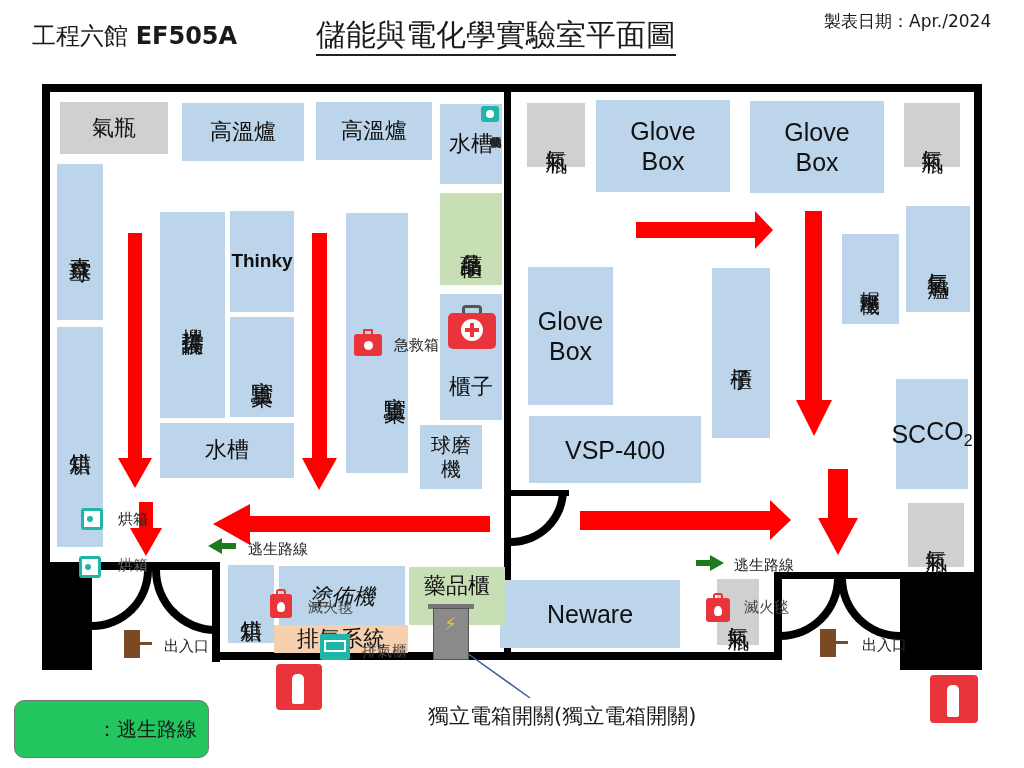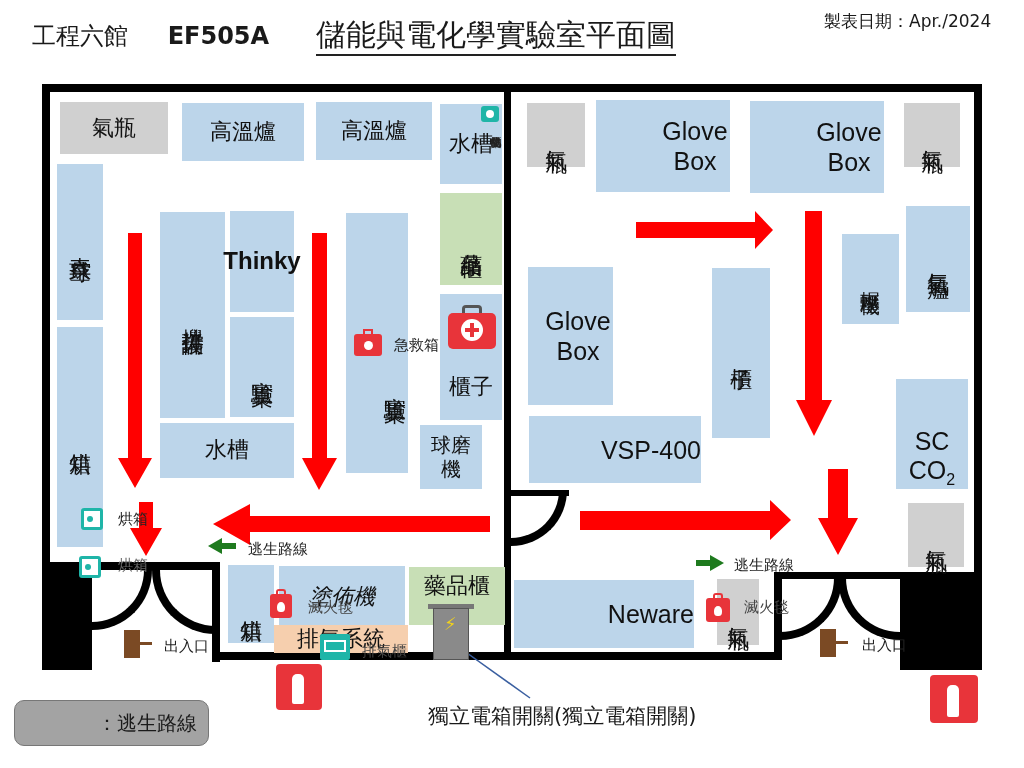--- a/index.html
+++ b/index.html
@@ -1,42 +1,42 @@
 <!DOCTYPE html>
 <html><head>
 <meta charset="utf-8">
 <style>
   * { box-sizing: border-box; margin: 0; padding: 0; }
   html, body { width: 1024px; height: 768px; background: #ffffff; overflow: hidden; }
   body { position: relative; font-family: "DejaVu Sans", "Liberation Sans", sans-serif; color: #1a1a1a; }
   .abs { position: absolute; }
 
   .hdr-left { left: 32px; top: 20px; font-size: 24px; }
-  .hdr-left b { font-weight: bold; margin-left: 32px; }
+  .hdr-left b { font-weight: bold; }
   .hdr-title { left: 316px; top: 16px; font-size: 30px; border-bottom: 2px solid #222; line-height: 38px; padding-bottom: 0; }
   .hdr-date { left: 824px; top: 10px; font-size: 17px; }
 
   .wall { position: absolute; background: #000; }
 
   .box { position: absolute; display: flex; align-items: center; justify-content: center; text-align: center; color: #111; line-height: 1.2; }
   .blue { background: #bcd5ea; }
   .gray { background: #d0d0d0; }
   .green { background: #c8dfb6; }
   .peach { background: #f6cfae; }
   .vert { writing-mode: vertical-rl; text-orientation: upright; letter-spacing: 2px; }
   .fs22 { font-size: 22px; }
   .fs20 { font-size: 20px; }
-  .en { font-family: "Liberation Sans", sans-serif; font-size: 25px; justify-content: flex-end; }
-  .en-bold { font-family: "Liberation Sans", sans-serif; font-weight: bold; font-size: 24px; }
+  .en { font-family: "Liberation Sans", sans-serif; font-size: 25px; }
+  .en-bold { font-family: "Liberation Sans", sans-serif; font-weight: bold; font-size: 19px; }
 
   .small-label { position: absolute; font-size: 15px; color: #222; white-space: nowrap; }
 
   .door-arc { position: absolute; border: 8px solid #000; }
 
-  .legend-box { left: 14px; top: 700px; width: 195px; height: 46px; border: 1px solid #777; border-radius: 10px; background: #a3a3a3; display: flex; align-items: center; padding-left: 14px; gap: 10px; }
+  .legend-box { left: 14px; top: 700px; width: 195px; height: 58px; border: 1px solid #777; border-radius: 10px; background: #22c55e; display: flex; align-items: center; padding-left: 14px; gap: 10px; }
   .legend-text { font-size: 20px; }
   .note-text { left: 428px; top: 702px; font-size: 21px; }
 </style>
 </head>
 <body>
 
 <div class="abs hdr-left">
   <span>工程六館</span>
   <b>EF505A</b>
 </div>
@@ -88,26 +88,26 @@
     <span style="width:70px;display:block;">Glove Box</span>
   </div>
 <div class="box gray fs22 vert" style="left:904px;top:103px;width:56px;height:64px;">氣瓶</div>
 <div class="box blue fs20 vert" style="left:842px;top:234px;width:57px;height:90px;">輾壓機</div>
 <div class="box blue fs22 vert" style="left:906px;top:206px;width:64px;height:106px;">氫氣爐</div>
 <div class="box blue en" style="left:528px;top:267px;width:85px;height:138px;">
     <span style="width:70px;display:block;">Glove Box</span>
   </div>
 <div class="box blue fs22 vert" style="left:712px;top:268px;width:58px;height:170px;">櫃子</div>
 <div class="box blue en" style="left:529px;top:416px;width:172px;height:67px;">VSP-400</div>
-<div class="box blue en" style="left:896px;top:379px;width:72px;height:110px;flex-direction:column;line-height:1.15;">
+<div class="box blue en" style="left:896px;top:379px;width:72px;height:110px;flex-direction:row;line-height:1.15;">
   <span>SC</span>
   <span><span>CO</span><sub style="font-size:16px;">2</sub></span>
 </div>
 <div class="box gray fs22 vert" style="left:908px;top:503px;width:56px;height:64px;">氣瓶</div>
-<div class="box blue en" style="left:514px;top:580px;width:180px;height:68px;">Neware</div>
+<div class="box blue en" style="left:500px;top:580px;width:180px;height:68px;">Neware</div>
 <div class="box gray fs22 vert" style="left:717px;top:579px;width:42px;height:66px;">氣瓶</div>
 
 <div class="box blue fs22 vert" style="left:228px;top:565px;width:46px;height:78px;">烘箱</div>
 <div class="box blue fs22" style="left:279px;top:566px;width:126px;height:62px;font-style:italic;">塗佈機</div>
 <div class="box green fs22" style="left:409px;top:567px;width:96px;height:58px;align-items:flex-start;padding-top:6px;">藥品櫃</div>
 <div class="box peach fs22" style="left:274px;top:625px;width:134px;height:28px;">排氣系統</div>
 
 <svg class="abs" style="left:0;top:0;" width="1024" height="768">
   <g fill="#ff0000">
 

